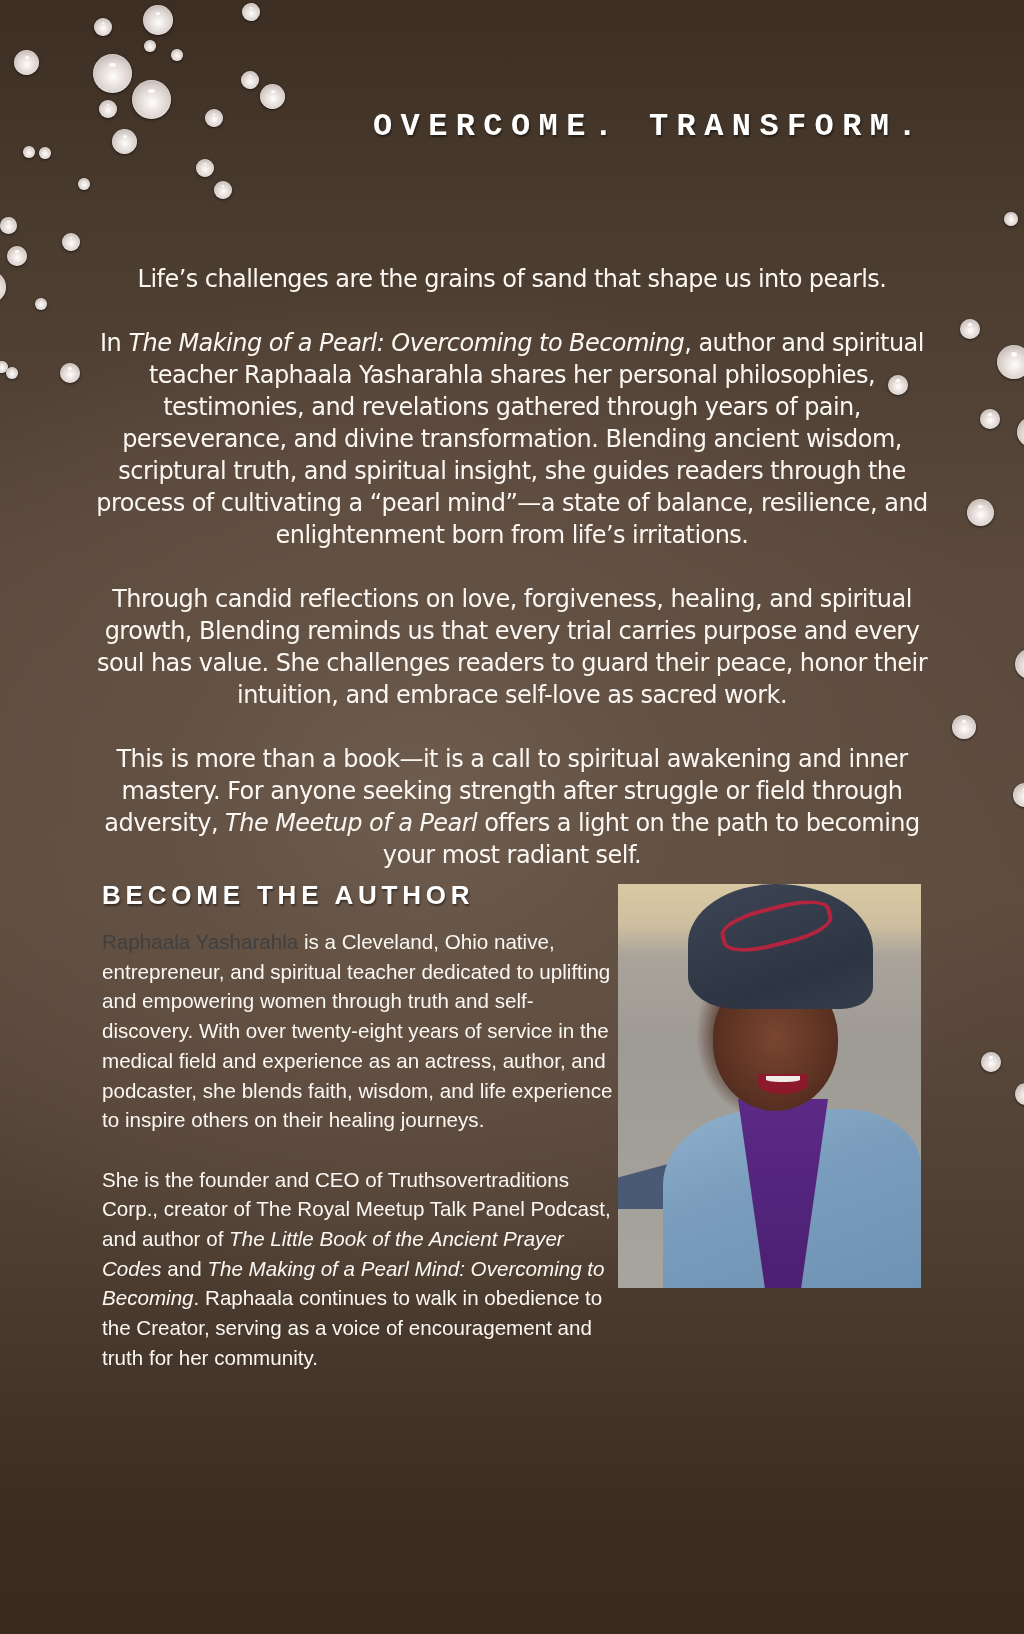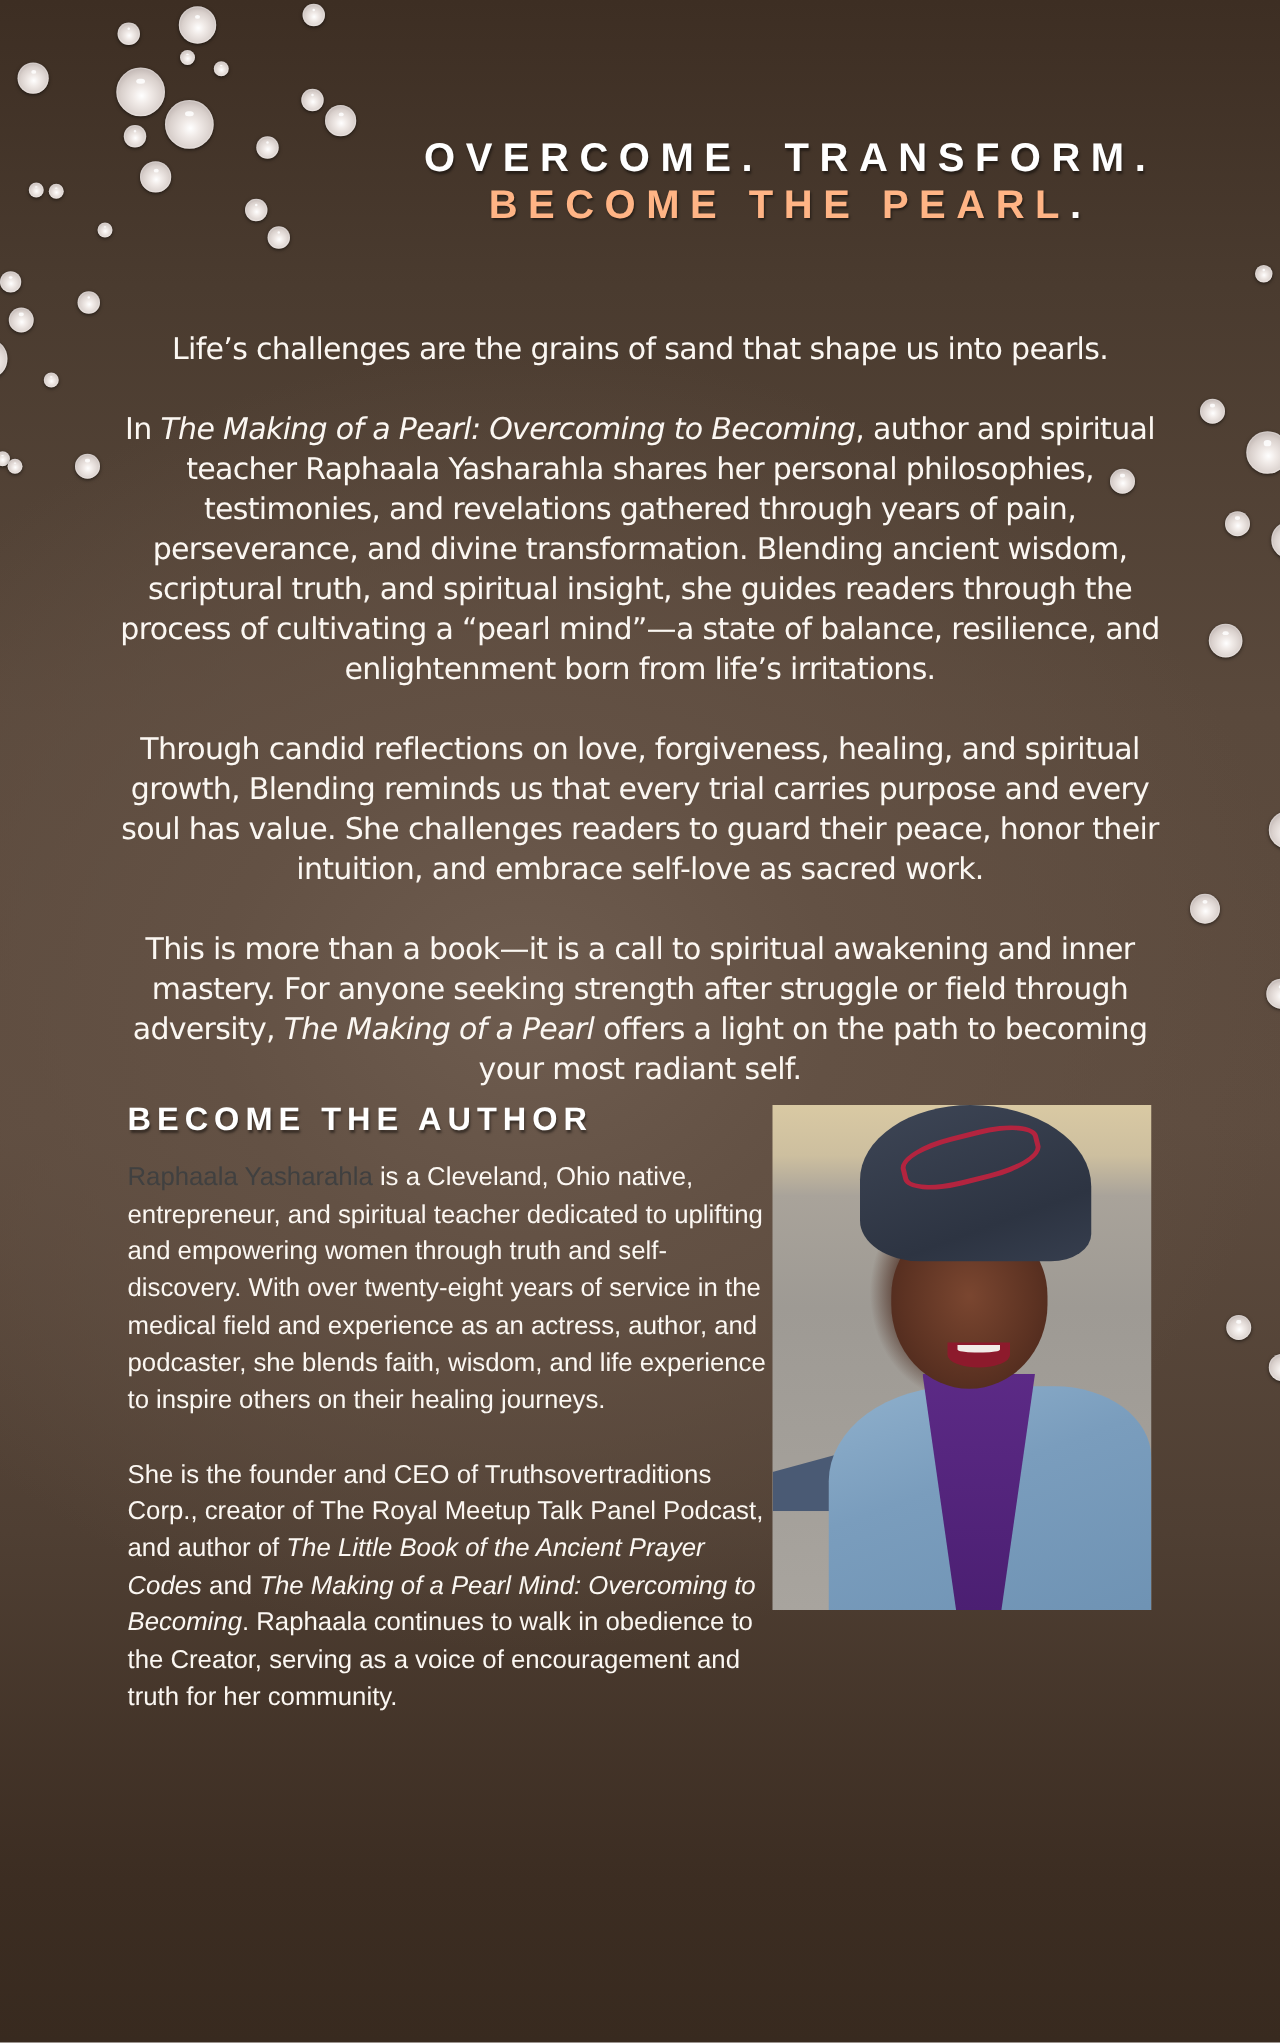--- a/index.html
+++ b/index.html
@@ -14,22 +14,22 @@
   .pearl {
     position: absolute; border-radius: 50%;
     background: radial-gradient(circle at 52% 58%, #ffffff 0%, #f1ebe8 22%, #d9d0cc 55%, #b9aeab 80%, #8f8480 100%);
     box-shadow: 0 1px 3px rgba(0,0,0,0.55), inset 0 0 0 1px rgba(255,255,255,0.25);
   }
   .pearl::after {
     content: ""; position: absolute; left: 42%; top: 22%; width: 16%; height: 12%;
     border-radius: 50%; background: rgba(255,255,255,0.85);
   }
   .headline {
-    position: absolute; right: 99px; top: 108px; text-align: center;
-    font-family: Liberation Sans, sans-serif; font-weight: bold;
+    position: absolute; right: 99px; top: 108px; text-align: right;
+    font-family: Liberation Mono, monospace; font-weight: bold;
     font-size: 32px; letter-spacing: 8.4px; line-height: 37px;
     text-shadow: 1px 2px 2px rgba(0,0,0,0.45);
   }
   .headline .l1 { color: #ffffff; }
   .headline .l2 { color: #ffb485; }
   .headline .dot { color: #ffffff; }
   .intro {
     position: absolute; left: 90px; width: 844px; top: 263px;
     text-align: center; font-size: 24px; line-height: 32px; color: #fbf7f2;
     font-family: "DejaVu Sans", sans-serif; font-weight: normal;
@@ -133,28 +133,27 @@
   <div class="pearl" style="left:967px;top:499px;width:27px;height:27px"></div>
   <div class="pearl" style="left:1015px;top:649px;width:30px;height:30px"></div>
   <div class="pearl" style="left:952px;top:715px;width:24px;height:24px"></div>
   <div class="pearl" style="left:1013px;top:783px;width:24px;height:24px"></div>
   <div class="pearl" style="left:981px;top:1052px;width:20px;height:20px"></div>
   <div class="pearl" style="left:1015px;top:1083px;width:22px;height:22px"></div>
 </div>
 
 <div class="headline">
   <div class="l1">OVERCOME. TRANSFORM.</div>
-  <div><span class="l2">BECOME THE PEARL</span><span class="dot">.</span></div>
 </div>
 
 <div class="intro">
   <p>Life’s challenges are the grains of sand that shape us into pearls.</p>
   <p><span>In </span><em>The Making of a Pearl: Overcoming to Becoming</em><span>, author and spiritual teacher Raphaala Yasharahla shares her personal philosophies, testimonies, and revelations gathered through years of pain, perseverance, and divine transformation. Blending ancient wisdom, scriptural truth, and spiritual insight, she guides readers through the process of cultivating a “pearl mind”—a state of balance, resilience, and enlightenment born from life’s irritations.</span></p>
   <p>Through candid reflections on love, forgiveness, healing, and spiritual growth, Blending reminds us that every trial carries purpose and every soul has value. She challenges readers to guard their peace, honor their intuition, and embrace self-love as sacred work.</p>
-  <p><span>This is more than a book—it is a call to spiritual awakening and inner mastery. For anyone seeking strength after struggle or field through adversity, </span><em>The Making of a Pearl</em><span> offers a light on the path to becoming your most radiant self.</span></p>
+  <p><span>This is more than a book—it is a call to spiritual awakening and inner mastery. For anyone seeking strength after struggle or field through adversity, </span><em>The Meetup of a Pearl</em><span> offers a light on the path to becoming your most radiant self.</span></p>
 </div>
 
 <div class="about-heading">BECOME THE AUTHOR</div>
 
 <div class="about-body">
   <p><span class="name">Raphaala Yasharahla</span><span> is a Cleveland, Ohio native, entrepreneur, and spiritual teacher dedicated to uplifting and empowering women through truth and self-discovery. With over twenty-eight years of service in the medical field and experience as an actress, author, and podcaster, she blends faith, wisdom, and life experience to inspire others on their healing journeys.</span></p>
   <p><span>She is the founder and CEO of Truthsovertraditions Corp., creator of The Royal Meetup Talk Panel Podcast, and author of </span><em>The Little Book of the Ancient Prayer Codes</em><span> and </span><em>The Making of a Pearl Mind: Overcoming to Becoming</em><span>. Raphaala continues to walk in obedience to the Creator, serving as a voice of encouragement and truth for her community.</span></p>
 </div>
 
 <div class="photo" title="Author portrait: smiling woman wearing a Cleveland cap, purple shirt and denim jacket">

